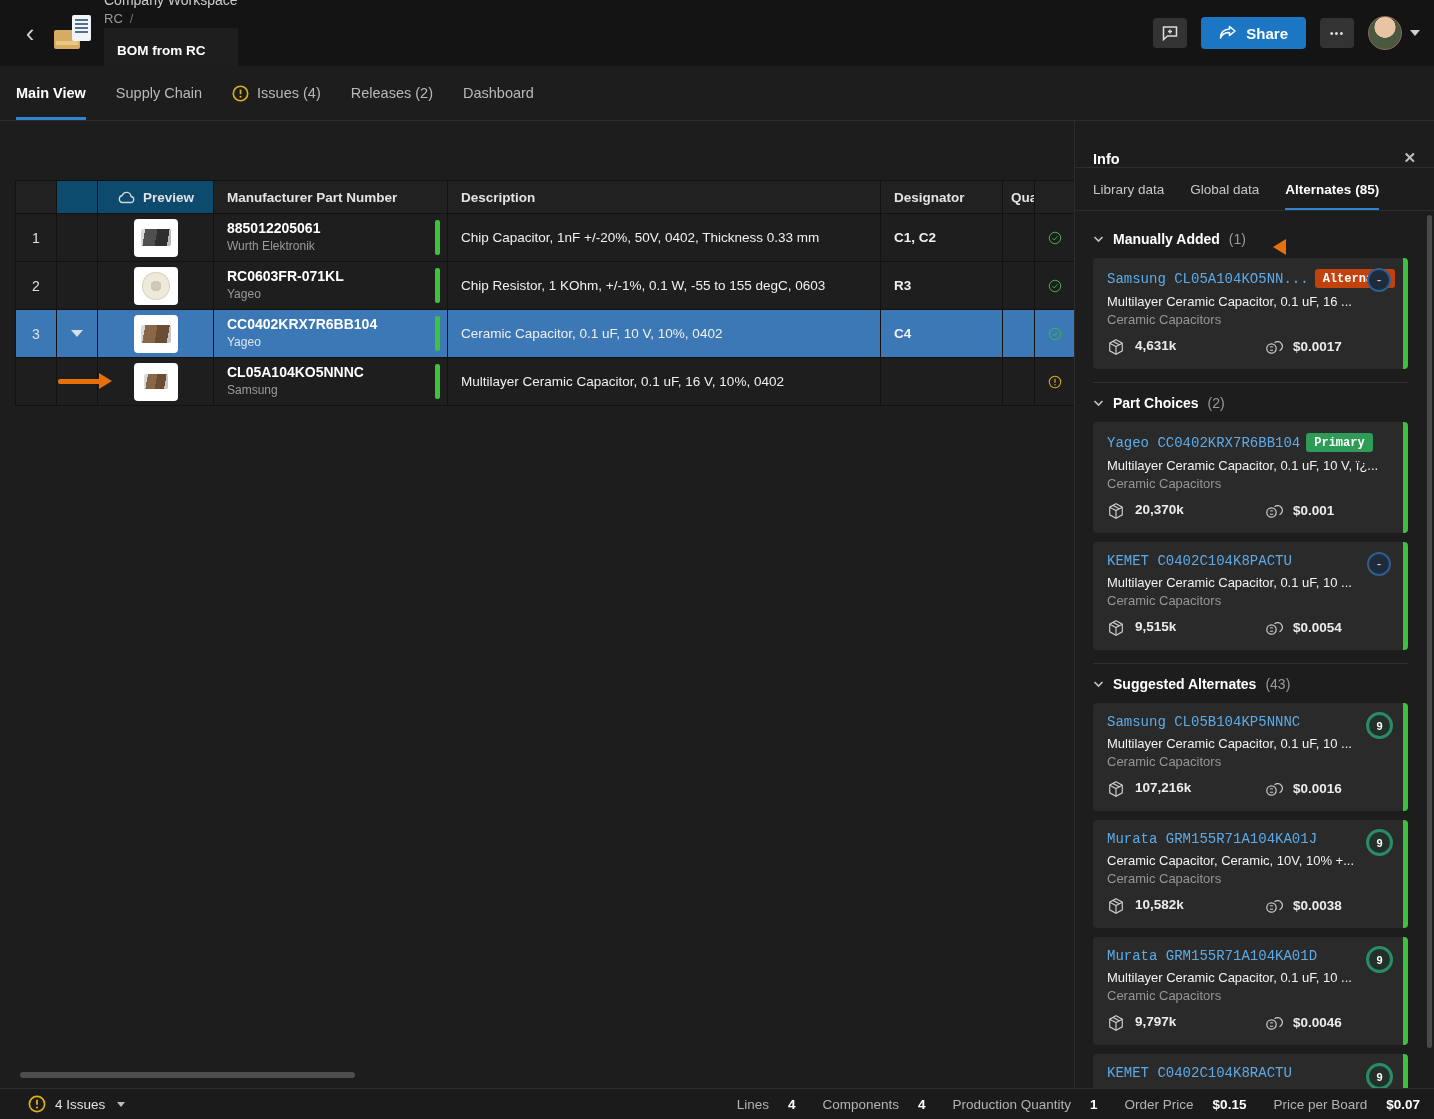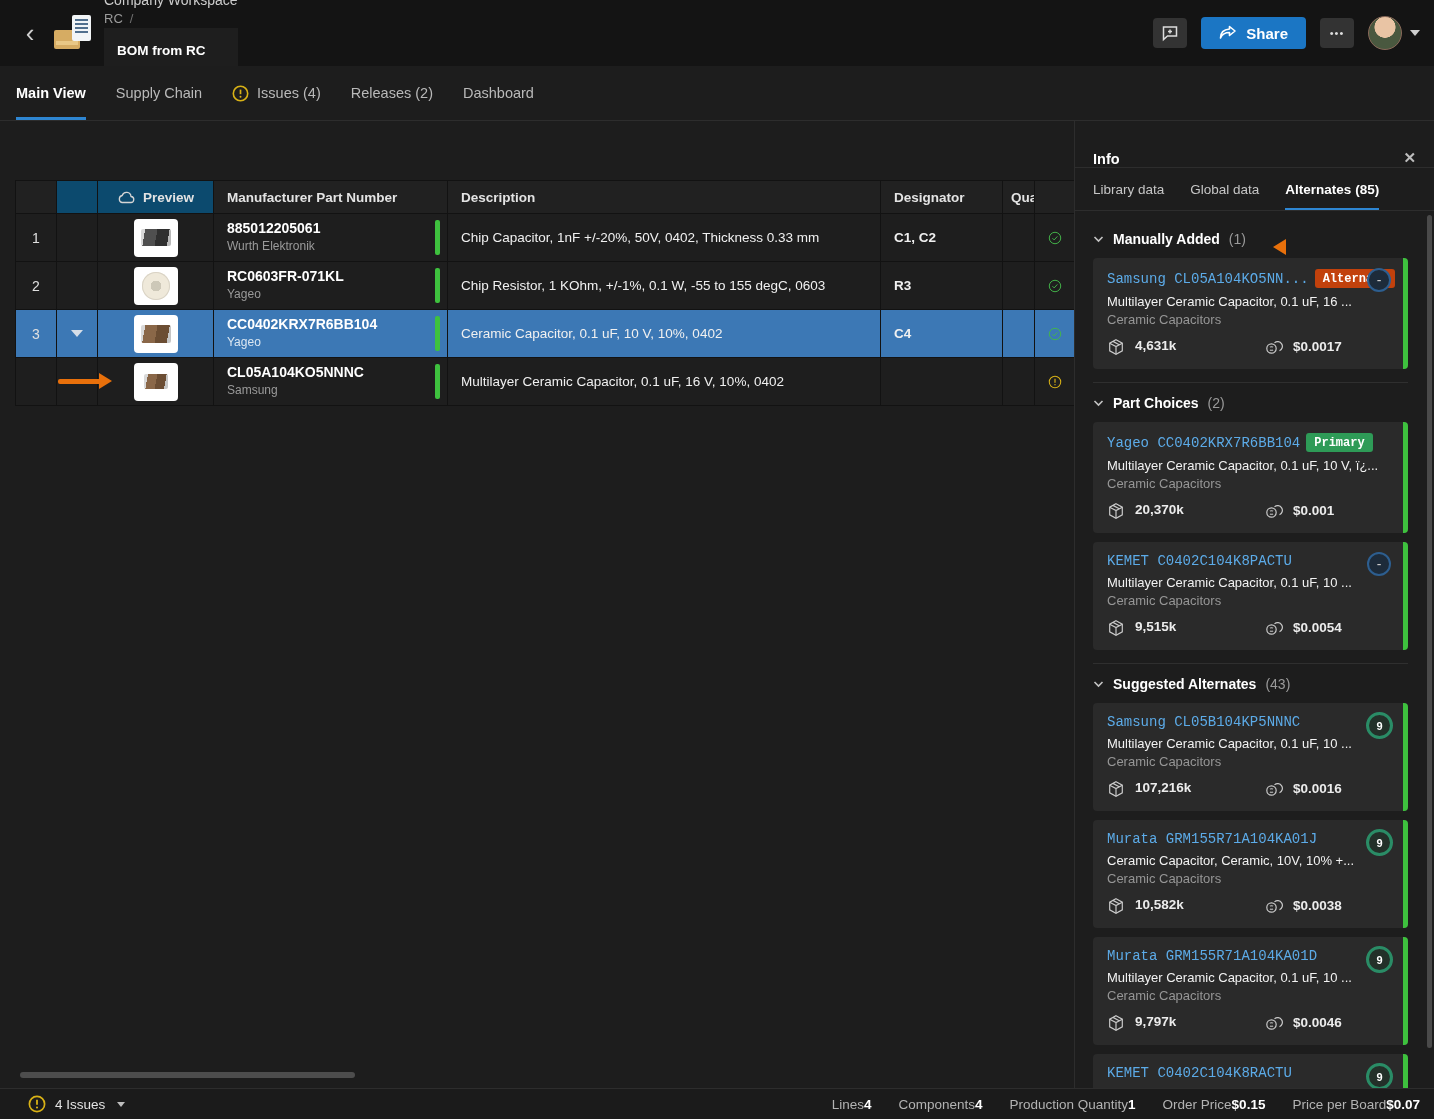--- a/index.html
+++ b/index.html
@@ -104,21 +104,21 @@
   .stat.stock { width:158px; }
   .stat svg { flex:none; }
   .pdivider { height:1px; background:#2f2f2f; margin:13px 0 12px; }
   .vscroll { position:absolute; right:2px; top:215px; width:5px; height:833px; border-radius:3px; background:#4a4a4a; }
 
   
   .statusbar { position:absolute; bottom:0; left:0; right:0; height:31px; background:#1b1b1b; border-top:1px solid #2d2d2d; display:flex; align-items:center; padding:0 14px 0 28px; font-size:13.5px; }
   .issues { display:flex; align-items:center; gap:9px; color:#e3e3e3; cursor:pointer; }
   .scaret { width:0; height:0; border-left:4.5px solid transparent; border-right:4.5px solid transparent; border-top:5.5px solid #bdbdbd; margin-left:3px; }
   .bstats { margin-left:auto; display:flex; gap:27px; }
-  .bstat { display:flex; gap:0; align-items:center; }
+  .bstat { display:flex; gap:19px; align-items:center; }
   .bstat .lb { color:#b3b3b3; }
   .bstat .vl { color:#fff; font-weight:700; }
 </style>
 </head>
 <body>
 
 <div class="app">
 
   <div class="topbar">
     <span class="back">‹</span>

